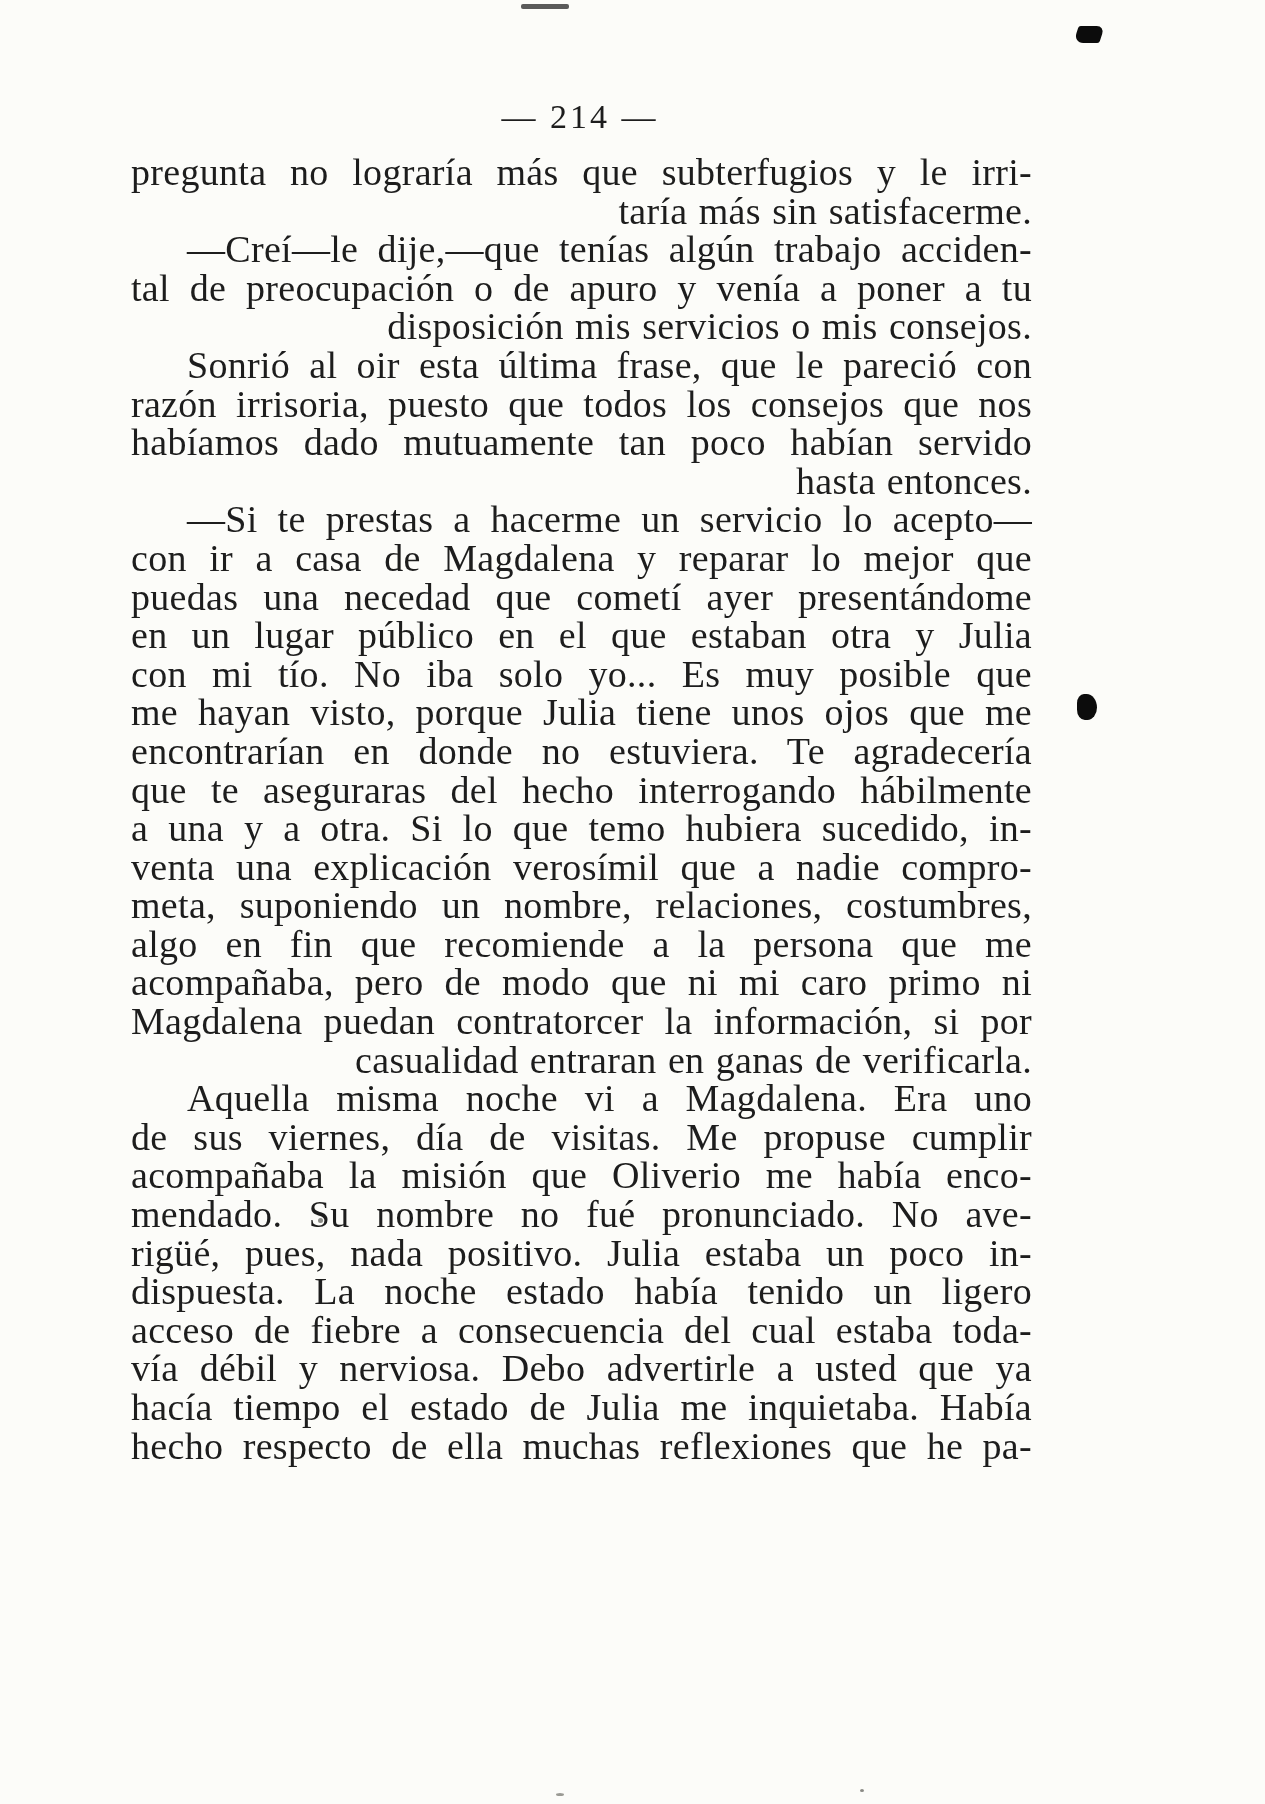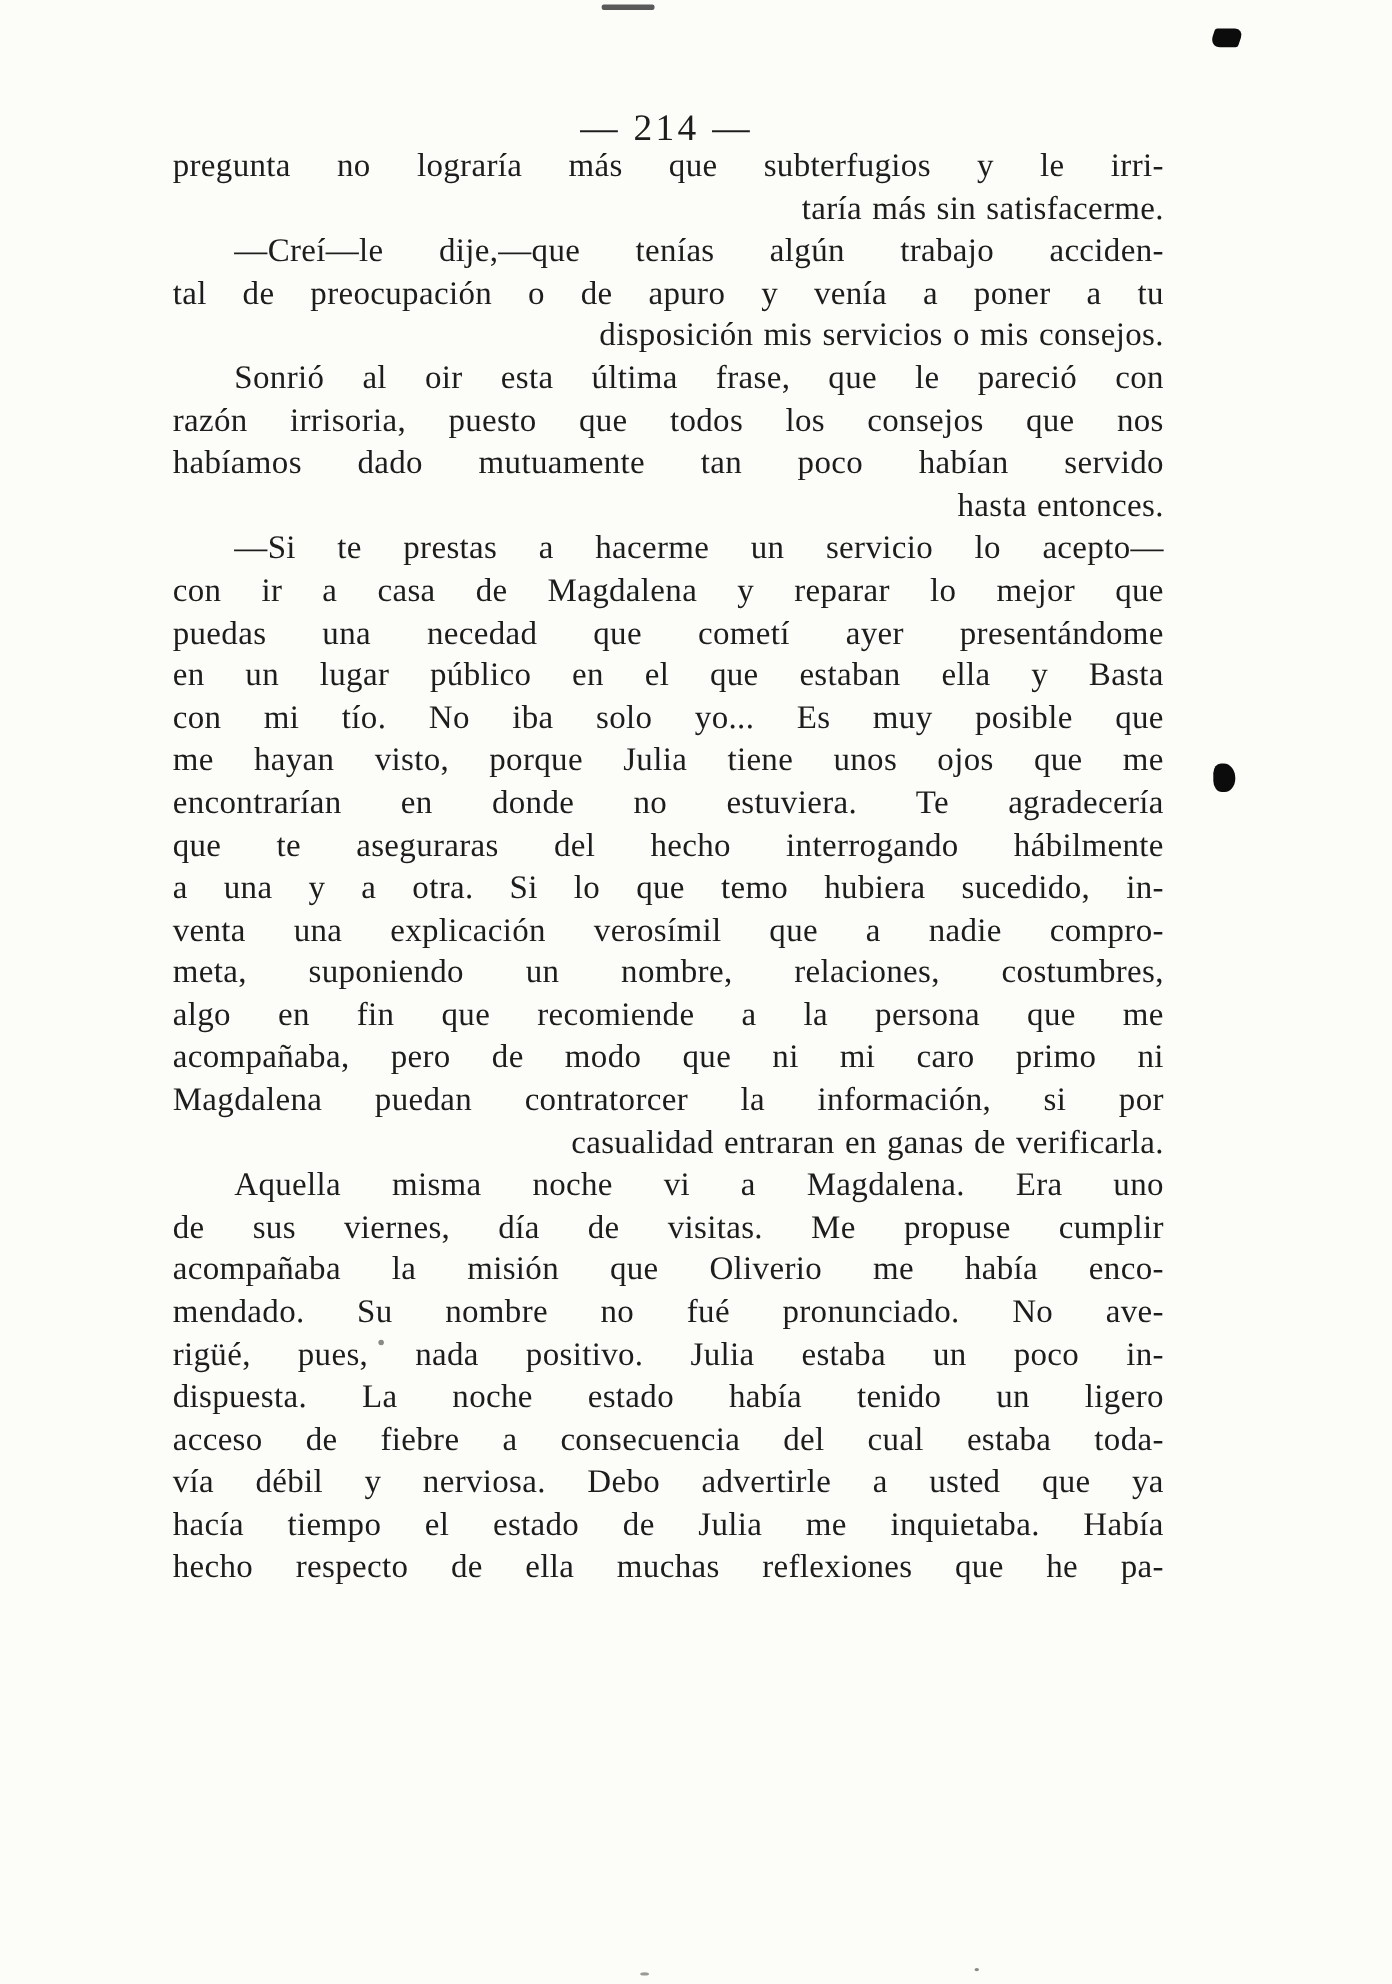--- a/index.html
+++ b/index.html
@@ -12,38 +12,37 @@
     height:1804px;
     background:var(--paper);
     position:relative;
     font-family:"Liberation Serif", serif;
     color:var(--ink);
     overflow:hidden;
   }
   .page{
     position:absolute;
     inset:0;
-    margin-left:26px;
   }
   .page-number{
     position:absolute;
     top:98px;
     left:0;
     width:1160px;
     text-align:center;
     font-size:34px;
     letter-spacing:3px;
     color:var(--ink);
   }
   .text-block{
     position:absolute;
-    top:132px;
+    top:153px;
     left:131px;
     width:901px;
-    font-size:30px;
+    font-size:38px;
     letter-spacing:0.3px;
     word-spacing:1.5px;
   }
   .line{
     line-height:38.6px;
     min-height:38.6px;
     text-align:right;
     white-space:normal;
   }
   .line.justified{
@@ -94,21 +93,21 @@
       <div class="line justified indented">—Creí—le dije,—que tenías algún trabajo acciden-</div>
       <div class="line justified">tal de preocupación o de apuro y venía a poner a tu</div>
       <div class="line">disposición mis servicios o mis consejos.</div>
       <div class="line justified indented">Sonrió al oir esta última frase, que le pareció con</div>
       <div class="line justified">razón irrisoria, puesto que todos los consejos que nos</div>
       <div class="line justified">habíamos dado mutuamente tan poco habían servido</div>
       <div class="line">hasta entonces.</div>
       <div class="line justified indented">—Si te prestas a hacerme un servicio lo acepto—</div>
       <div class="line justified">con ir a casa de Magdalena y reparar lo mejor que</div>
       <div class="line justified">puedas una necedad que cometí ayer presentándome</div>
-      <div class="line justified">en un lugar público en el que estaban ella y Basta</div>
+      <div class="line justified">en un lugar público en el que estaban otra y Julia</div>
       <div class="line justified">con mi tío. No iba solo yo... Es muy posible que</div>
       <div class="line justified">me hayan visto, porque Julia tiene unos ojos que me</div>
       <div class="line justified">encontrarían en donde no estuviera. Te agradecería</div>
       <div class="line justified">que te aseguraras del hecho interrogando hábilmente</div>
       <div class="line justified">a una y a otra. Si lo que temo hubiera sucedido, in-</div>
       <div class="line justified">venta una explicación verosímil que a nadie compro-</div>
       <div class="line justified">meta, suponiendo un nombre, relaciones, costumbres,</div>
       <div class="line justified">algo en fin que recomiende a la persona que me</div>
       <div class="line justified">acompañaba, pero de modo que ni mi caro primo ni</div>
       <div class="line justified">Magdalena puedan contratorcer la información, si por</div>

